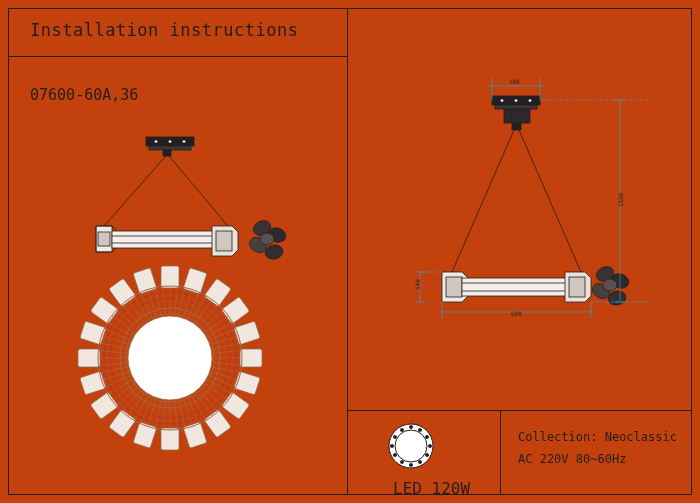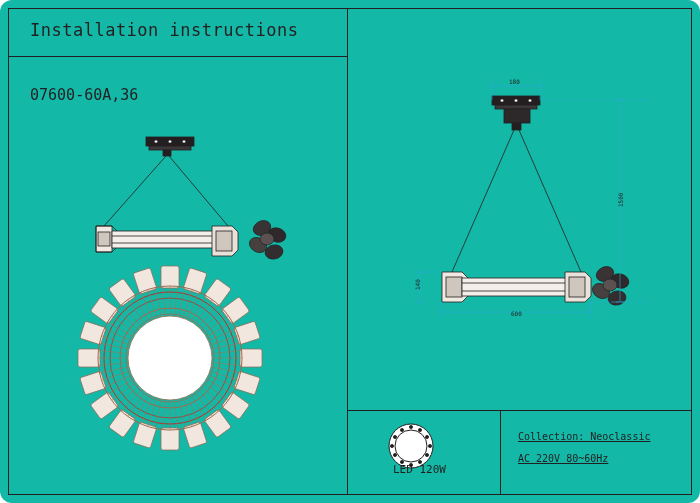--- a/index.html
+++ b/index.html
@@ -7,23 +7,22 @@
     padding: 0;
     background: #ffffff;
   }
   body {
     font-family: "DejaVu Sans Mono", monospace;
   }
   #sheet {
     position: relative;
     width: 700px;
     height: 503px;
-    background: #14b8a6;
+    background: #c2410c;
     overflow: hidden;
-    border-radius: 12px;
   }
   
   .frame-border {
     position: absolute;
     left: 8px;
     top: 8px;
     width: 684px;
     height: 487px;
     border: 1px solid #231f20;
     box-sizing: border-box;
@@ -74,34 +73,33 @@
     position: absolute;
     left: 30px;
     top: 86px;
     font-size: 15px;
     color: #231f20;
     white-space: nowrap;
   }
   .legend-power {
     position: absolute;
     left: 393px;
-    top: 463px;
-    font-size: 11px;
+    top: 479px;
+    font-size: 16px;
     color: #231f20;
     white-space: nowrap;
   }
   .spec-list {
     position: absolute;
     left: 518px;
     top: 426px;
-    font-size: 10px;
+    font-size: 12px;
     line-height: 22px;
     color: #231f20;
     white-space: nowrap;
-    text-decoration: underline;
   }
   
   .dim {
     position: absolute;
     font-size: 6px;
     color: #231f20;
     white-space: nowrap;
   }
   .dim-180 { left: 509px; top: 78px; }
   .dim-600 { left: 511px; top: 310px; }

